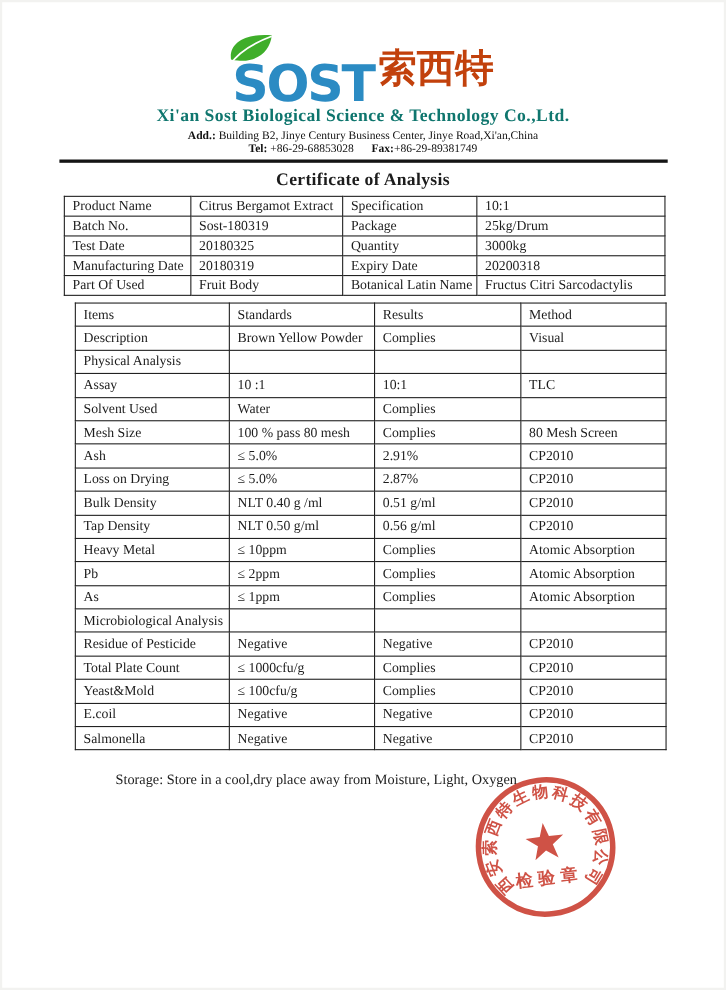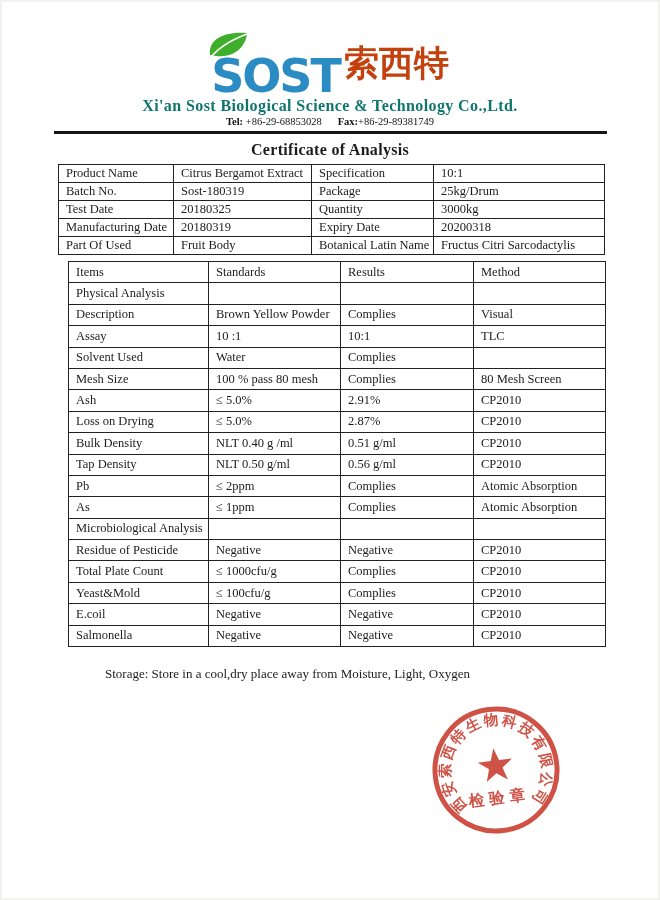--- a/index.html
+++ b/index.html
@@ -120,20 +120,21 @@
     <div class="logo-row">
       <span class="leaf-wrap">
         <svg viewBox="0 0 44 36" width="44" height="36">
           <path id="leafShape" d="M3,25 C1,10 16,1 40,3 C39,17 27,28 9,26 C7,25.8 5,25.4 3,25 Z" fill="#3FAE2A"></path>
           <path d="M2,30 C10,18 24,10 40,4" stroke="#ffffff" stroke-width="1.6" fill="none"></path>
         </svg>
       </span>
       <span class="logo-text" style="color: rgb(43, 139, 195);">SOST</span><span class="logo-cn" style="color: #c2410c;">索西特</span>
     </div>
     <div class="company-name" style="color: #0f766e;">Xi'an Sost Biological Science &amp; Technology Co.,Ltd.</div>
+    <div class="address-line"><b>Add.:</b><span> Building B2, Jinye Century Business Center, Jinye Road,Xi'an,China</span></div>
     <div class="tel-line"><b>Tel:</b><span> +86-29-68853028</span><span class="tel-gap"></span><b>Fax:</b><span>+86-29-89381749</span></div>
   </div>
 
   <div class="divider"></div>
 
   <div class="doc-title">Certificate of Analysis</div>
 
   <table class="product-table">
     <colgroup>
       <col style="width:115px">
@@ -185,30 +186,30 @@
     <thead>
       <tr>
         <th>Items</th>
         <th>Standards</th>
         <th>Results</th>
         <th>Method</th>
       </tr>
     </thead>
     <tbody id="analysis-rows">
         <tr>
-          <td>Physical Analysis</td>
-          <td></td>
-          <td></td>
-          <td></td>
-        </tr>
-        <tr>
           <td>Description</td>
           <td>Brown Yellow Powder</td>
           <td>Complies</td>
           <td>Visual</td>
+        </tr>
+        <tr>
+          <td>Physical Analysis</td>
+          <td></td>
+          <td></td>
+          <td></td>
         </tr>
         <tr>
           <td>Assay</td>
           <td>10 :1</td>
           <td>10:1</td>
           <td>TLC</td>
         </tr>
         <tr>
           <td>Solvent Used</td>
           <td>Water</td>
@@ -237,20 +238,26 @@
           <td>Bulk Density</td>
           <td>NLT 0.40 g /ml</td>
           <td>0.51 g/ml</td>
           <td>CP2010</td>
         </tr>
         <tr>
           <td>Tap Density</td>
           <td>NLT 0.50 g/ml</td>
           <td>0.56 g/ml</td>
           <td>CP2010</td>
+        </tr>
+        <tr>
+          <td>Heavy Metal</td>
+          <td>≤ 10ppm</td>
+          <td>Complies</td>
+          <td>Atomic Absorption</td>
         </tr>
         <tr>
           <td>Pb</td>
           <td>≤ 2ppm</td>
           <td>Complies</td>
           <td>Atomic Absorption</td>
         </tr>
         <tr>
           <td>As</td>
           <td>≤ 1ppm</td>

